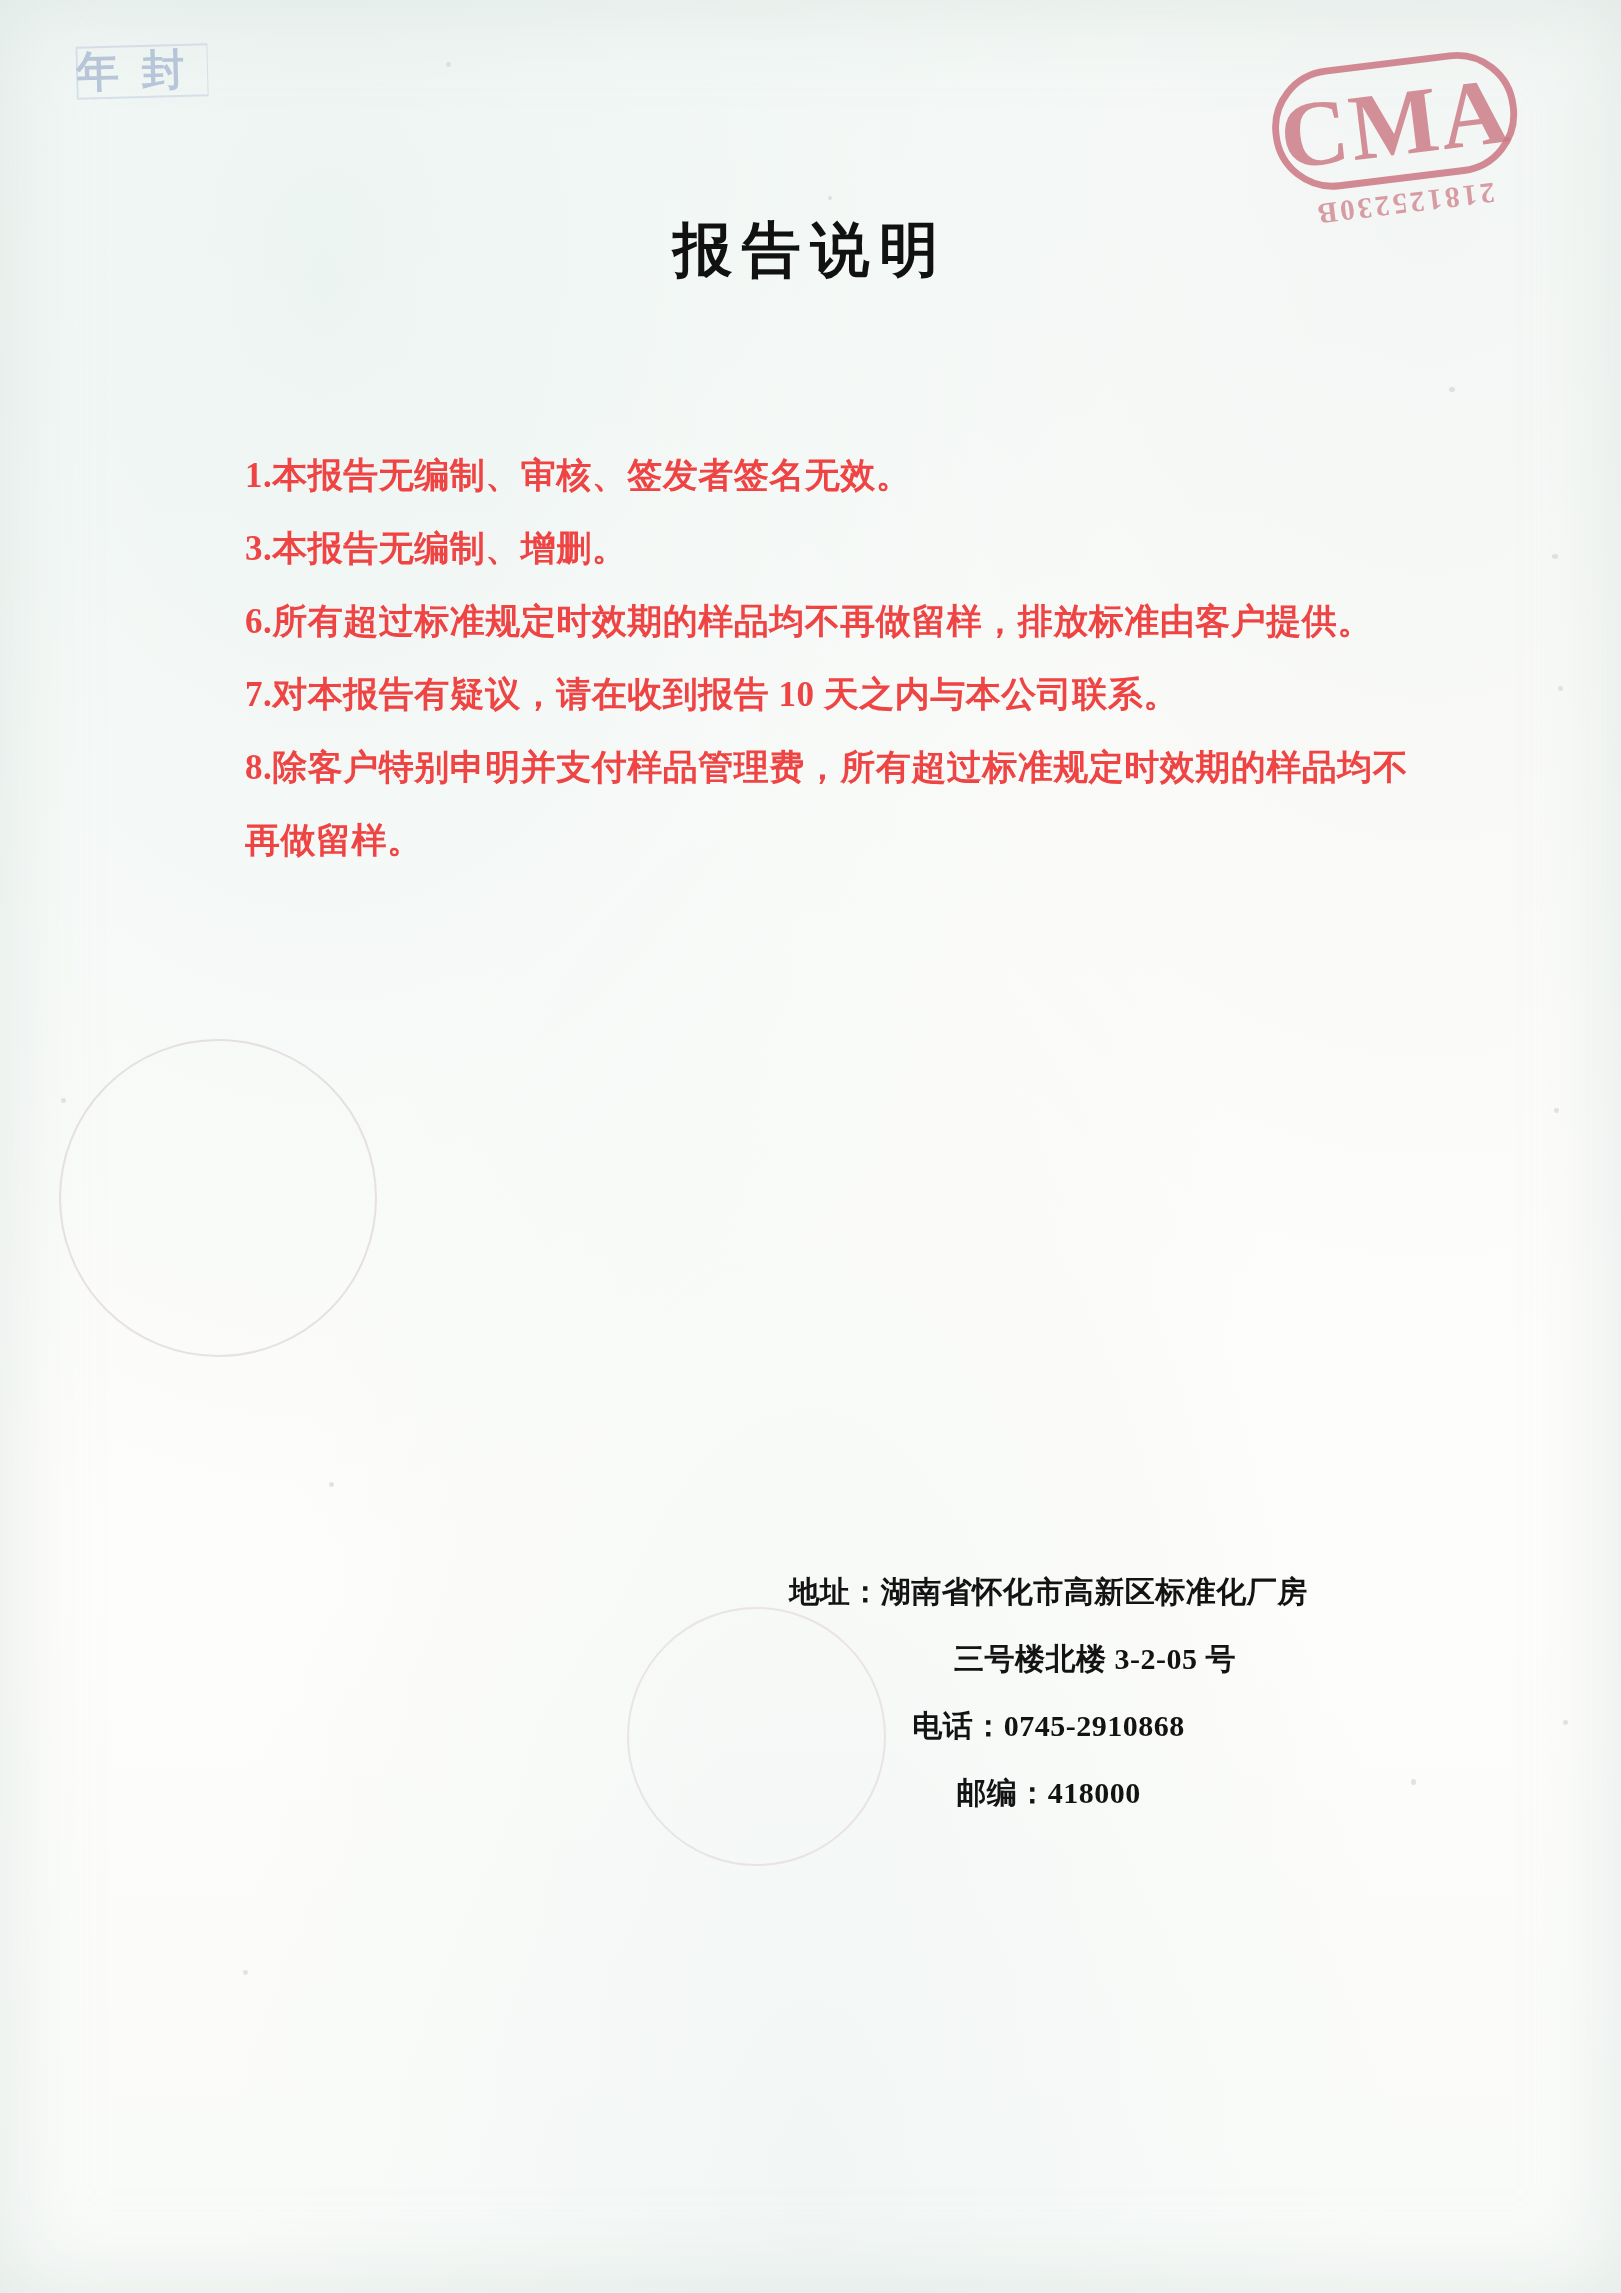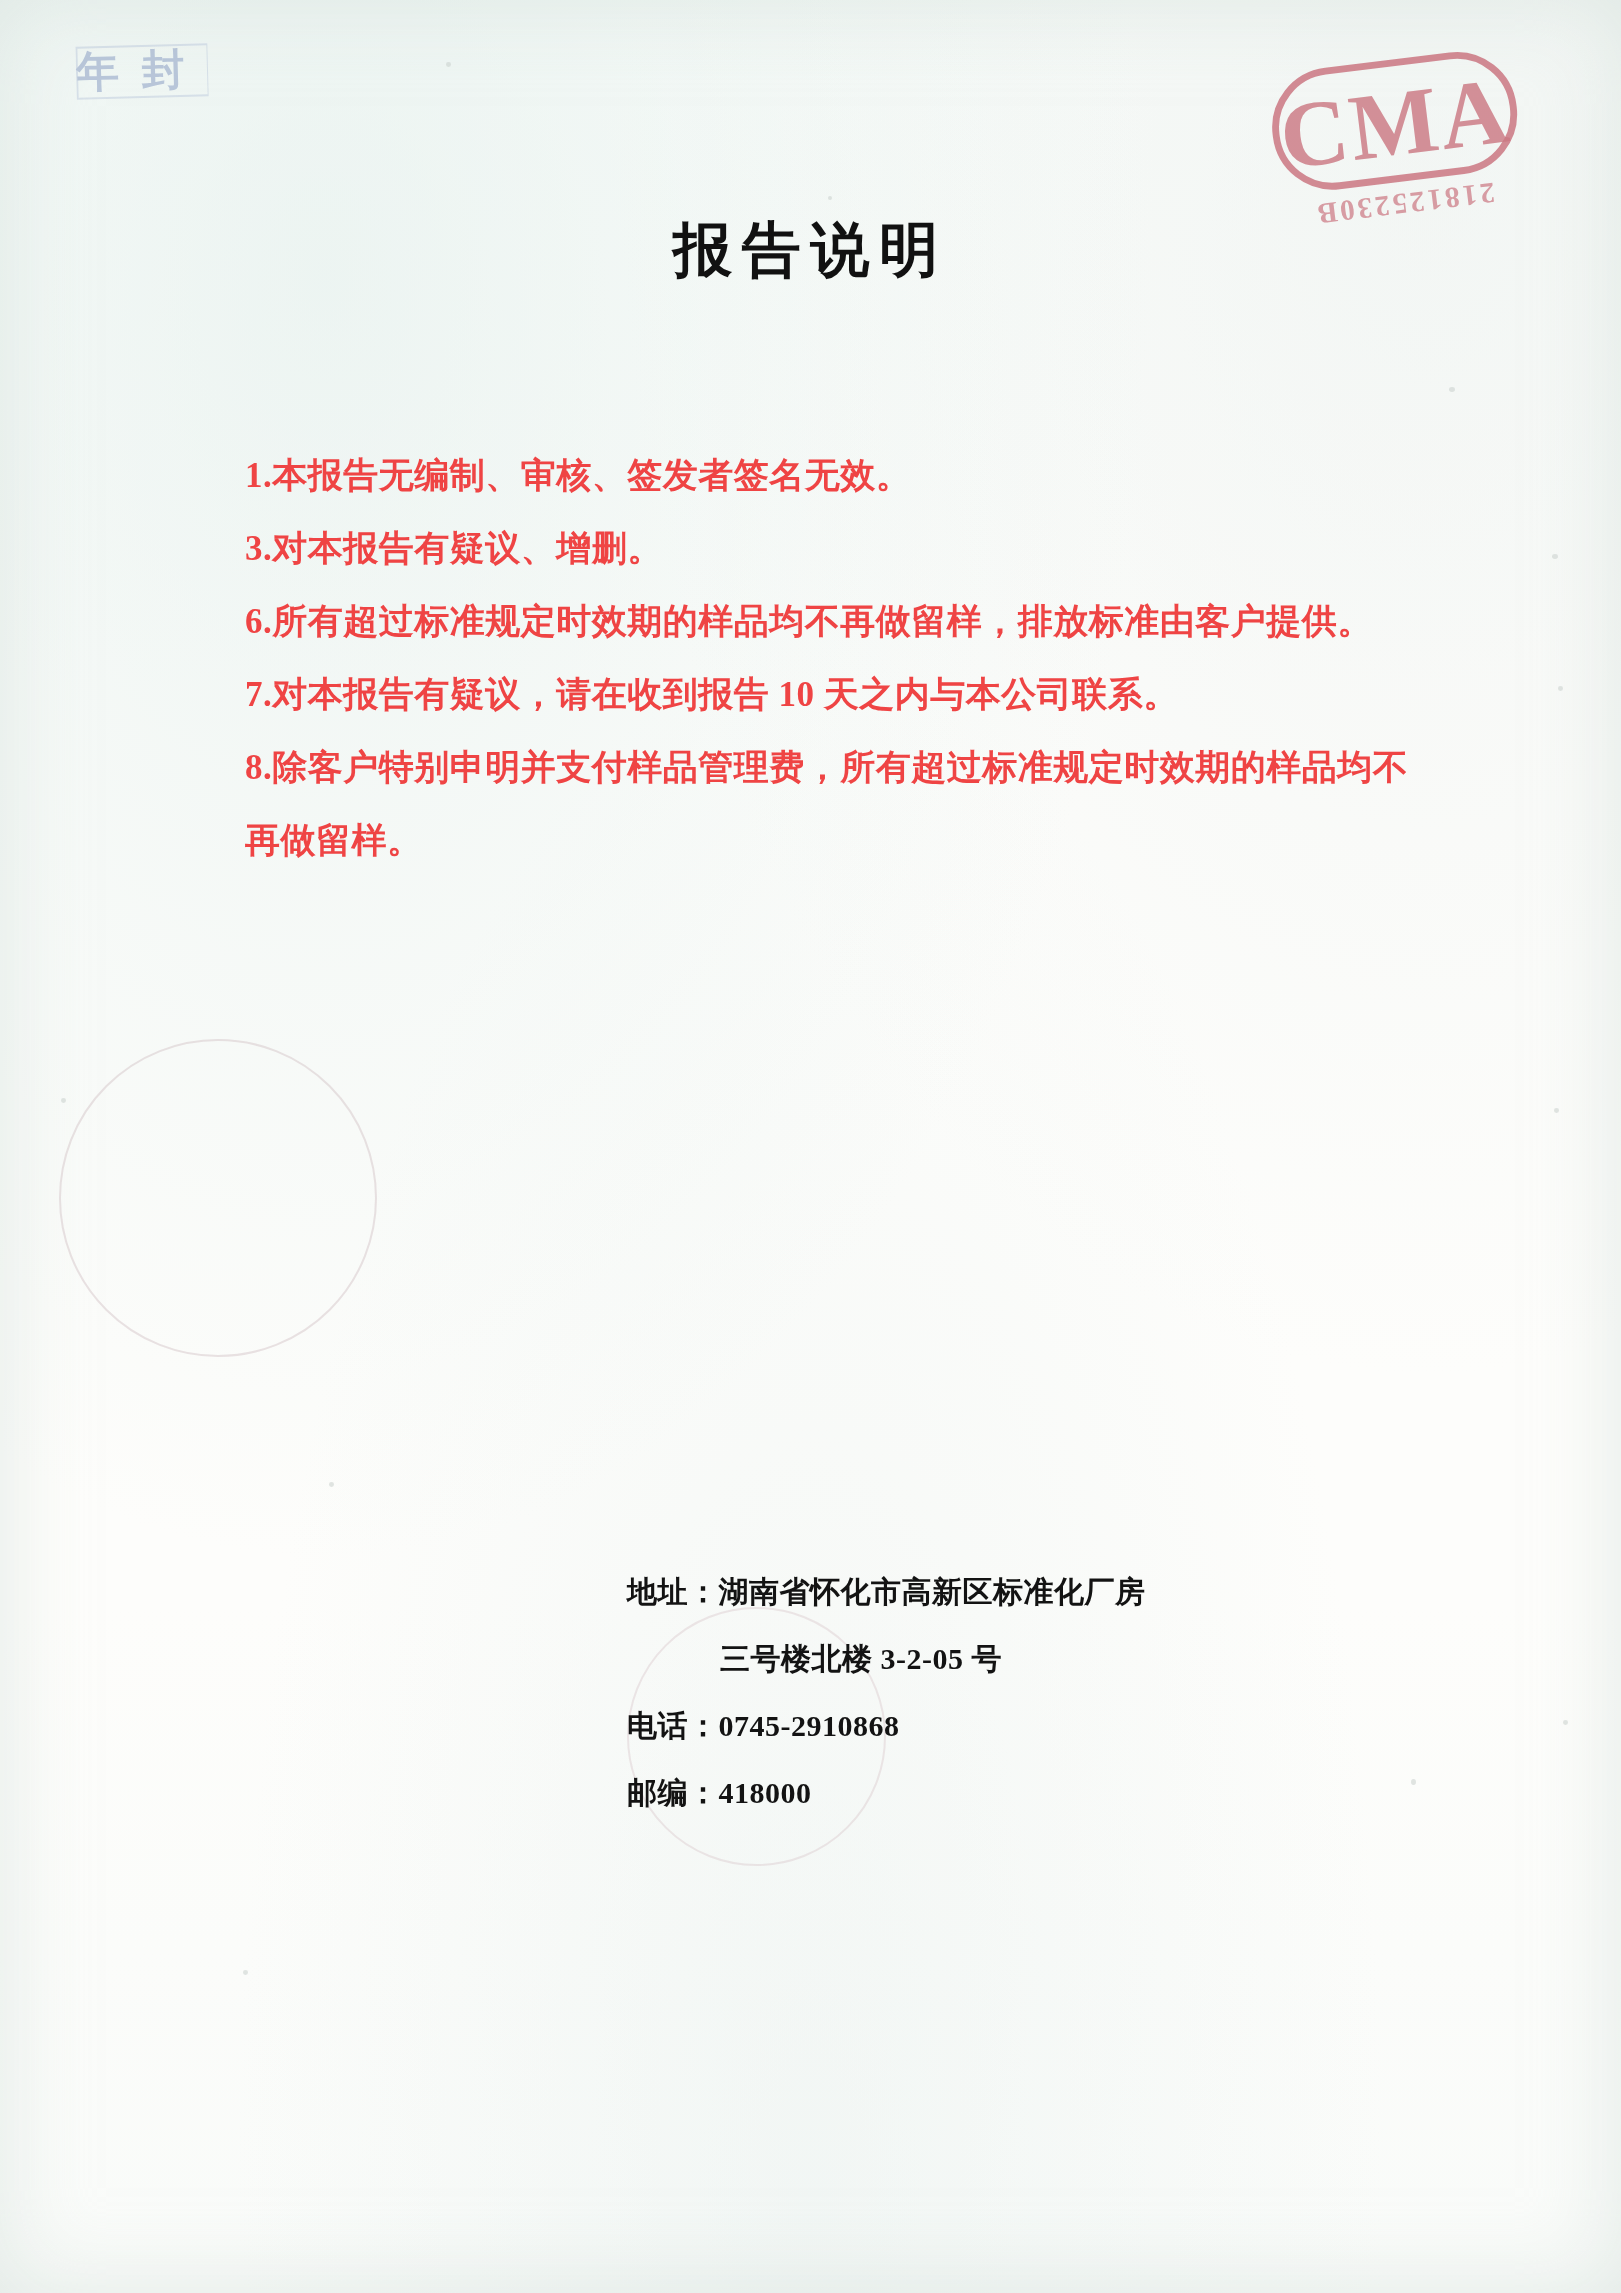--- a/index.html
+++ b/index.html
@@ -133,20 +133,21 @@
   }
   .clause .num {
     font-weight: 700;
   }
 
   .footer-block {
     position: absolute;
     left: 627px;
     top: 1558px;
     width: 843px;
+    text-align: center;
   }
   .footer-line {
     font-size: 30px;
     line-height: 67px;
     font-weight: 600;
     color: #131313;
     letter-spacing: 0.5px;
   }
   .footer-line.indent {
     padding-left: 93px;
@@ -182,21 +183,21 @@
       <rect x="18" y="18" width="244" height="118" rx="58" ry="58" fill="none" stroke="#c25b68" stroke-width="7" opacity="0.85"></rect>
       <text x="140" y="112" text-anchor="middle" font-family="Liberation Serif, serif" font-size="96" font-weight="700" fill="#c25b68" opacity="0.8" letter-spacing="2">CMA</text>
       <text x="140" y="172" text-anchor="middle" font-family="Liberation Serif, serif" font-size="30" font-weight="700" fill="#c25b68" opacity="0.7" letter-spacing="3" transform="rotate(180 140 162)">218125230B</text>
     </g>
   </svg>
 
   <div class="doc-title">报告说明</div>
 
   <div class="clauses">
     <div class="clause"><span class="num">1.</span><span>本报告无编制、审核、签发者签名无效。</span></div>
-    <div class="clause"><span class="num">3.</span><span>对本报告有疑议、增删。</span></div>
+    <div class="clause"><span class="num">3.</span><span>本报告无编制、增删。</span></div>
     <div class="clause"><span class="num">6.</span><span>所有超过标准规定时效期的样品均不再做留样，排放标准由客户提供。</span></div>
     <div class="clause"><span class="num">7.</span><span>对本报告有疑议，请在收到报告 10 天之内与本公司联系。</span></div>
     <div class="clause"><span class="num">8.</span><span>除客户特别申明并支付样品管理费，所有超过标准规定时效期的样品均不再做留样。</span></div>
   </div>
 
   <div class="footer-block">
     <div class="footer-line">地址：湖南省怀化市高新区标准化厂房</div>
     <div class="footer-line indent">三号楼北楼 3-2-05 号</div>
     <div class="footer-line">电话：0745-2910868</div>
     <div class="footer-line">邮编：418000</div>

